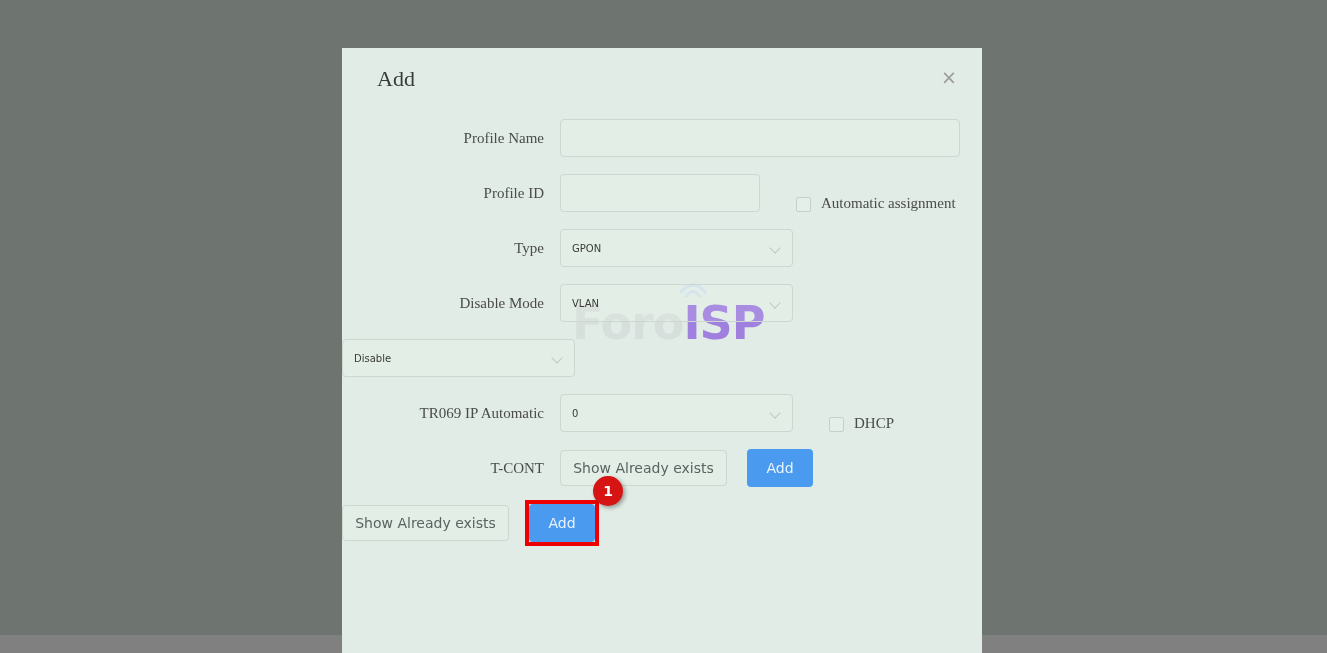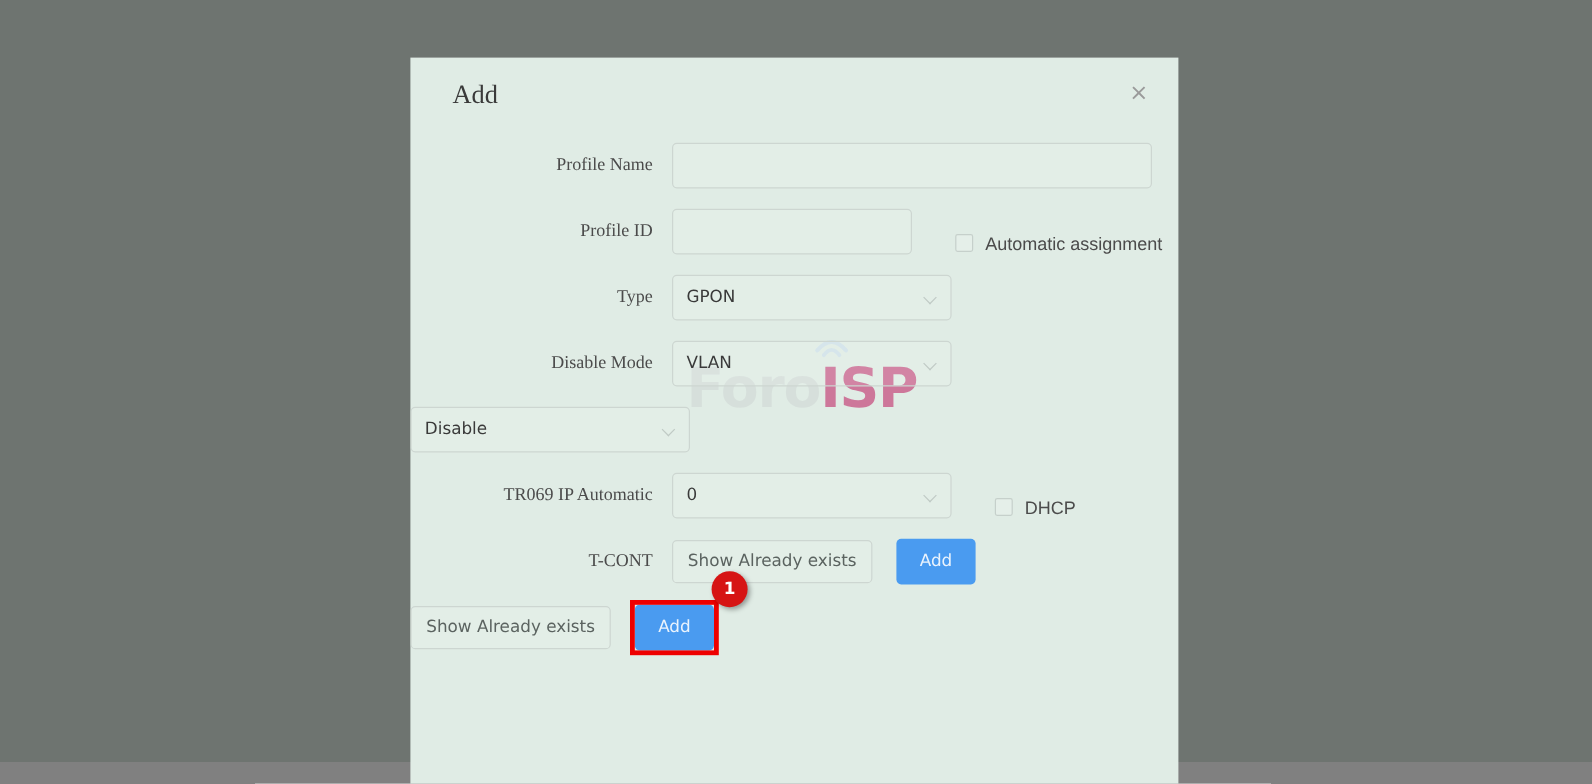--- a/index.html
+++ b/index.html
@@ -206,21 +206,21 @@
   .watermark {
     position: absolute; left: 230px; top: 248px;
     z-index: 1; pointer-events: none;
     font-family: "DejaVu Sans", sans-serif;
     font-weight: bold; font-size: 46px;
     letter-spacing: -1px;
     opacity: .55;
     white-space: nowrap;
   }
   .wm-foro { color: #cfd6d4; }
-  .wm-isp  { color: #be185d; }
+  .wm-isp  { color: #6d28d9; }
   .wm-arc {
     position: absolute; left: 106px; top: -22px;
     width: 30px; height: 30px;
   }
 
   
   .form { position: absolute; left: 0; top: 68px; width: 100%; z-index: 3; }
   .frow {
     display: flex; align-items: center;
     margin-bottom: 11px;
@@ -239,35 +239,35 @@
     padding: 0 11px; outline: none;
   }
   .ftext.wide { width: 400px; }
   .ftext.narrow { width: 200px; }
   .fselect {
     width: 233px; height: 38px;
     border: 1px solid #cdd6d1; border-radius: 4px;
     background: rgba(255,255,255,0.10);
     display: flex; align-items: center; padding: 0 11px;
     font-family: "DejaVu Sans", sans-serif;
-    font-size: 14px; color: #3a3a3a;
+    font-size: 10px; color: #3a3a3a;
     position: relative; cursor: pointer;
   }
   .fselect .chev {
     position: absolute; right: 13px; top: 14px;
     width: 8px; height: 8px;
     border-right: 1.4px solid #c0cac5;
     border-bottom: 1.4px solid #c0cac5;
     transform: rotate(45deg);
   }
   .chk-wrap {
-    display: flex; align-items: flex-start; gap: 10px;
+    display: flex; align-items: flex-end; gap: 10px;
     margin-left: 36px;
     font-size: 15px; color: #4b4b4b;
-    font-family: Liberation Sans, sans-serif;
+    font-family: Liberation Serif, serif;
     margin-top: 20px;
   }
   .chk-box {
     width: 15px; height: 15px;
     border: 1px solid #c6d0cb; border-radius: 2px;
     background: rgba(255,255,255,0.18);
     cursor: pointer;
   }
   .ghost-btn {
     width: 167px; height: 36px;

